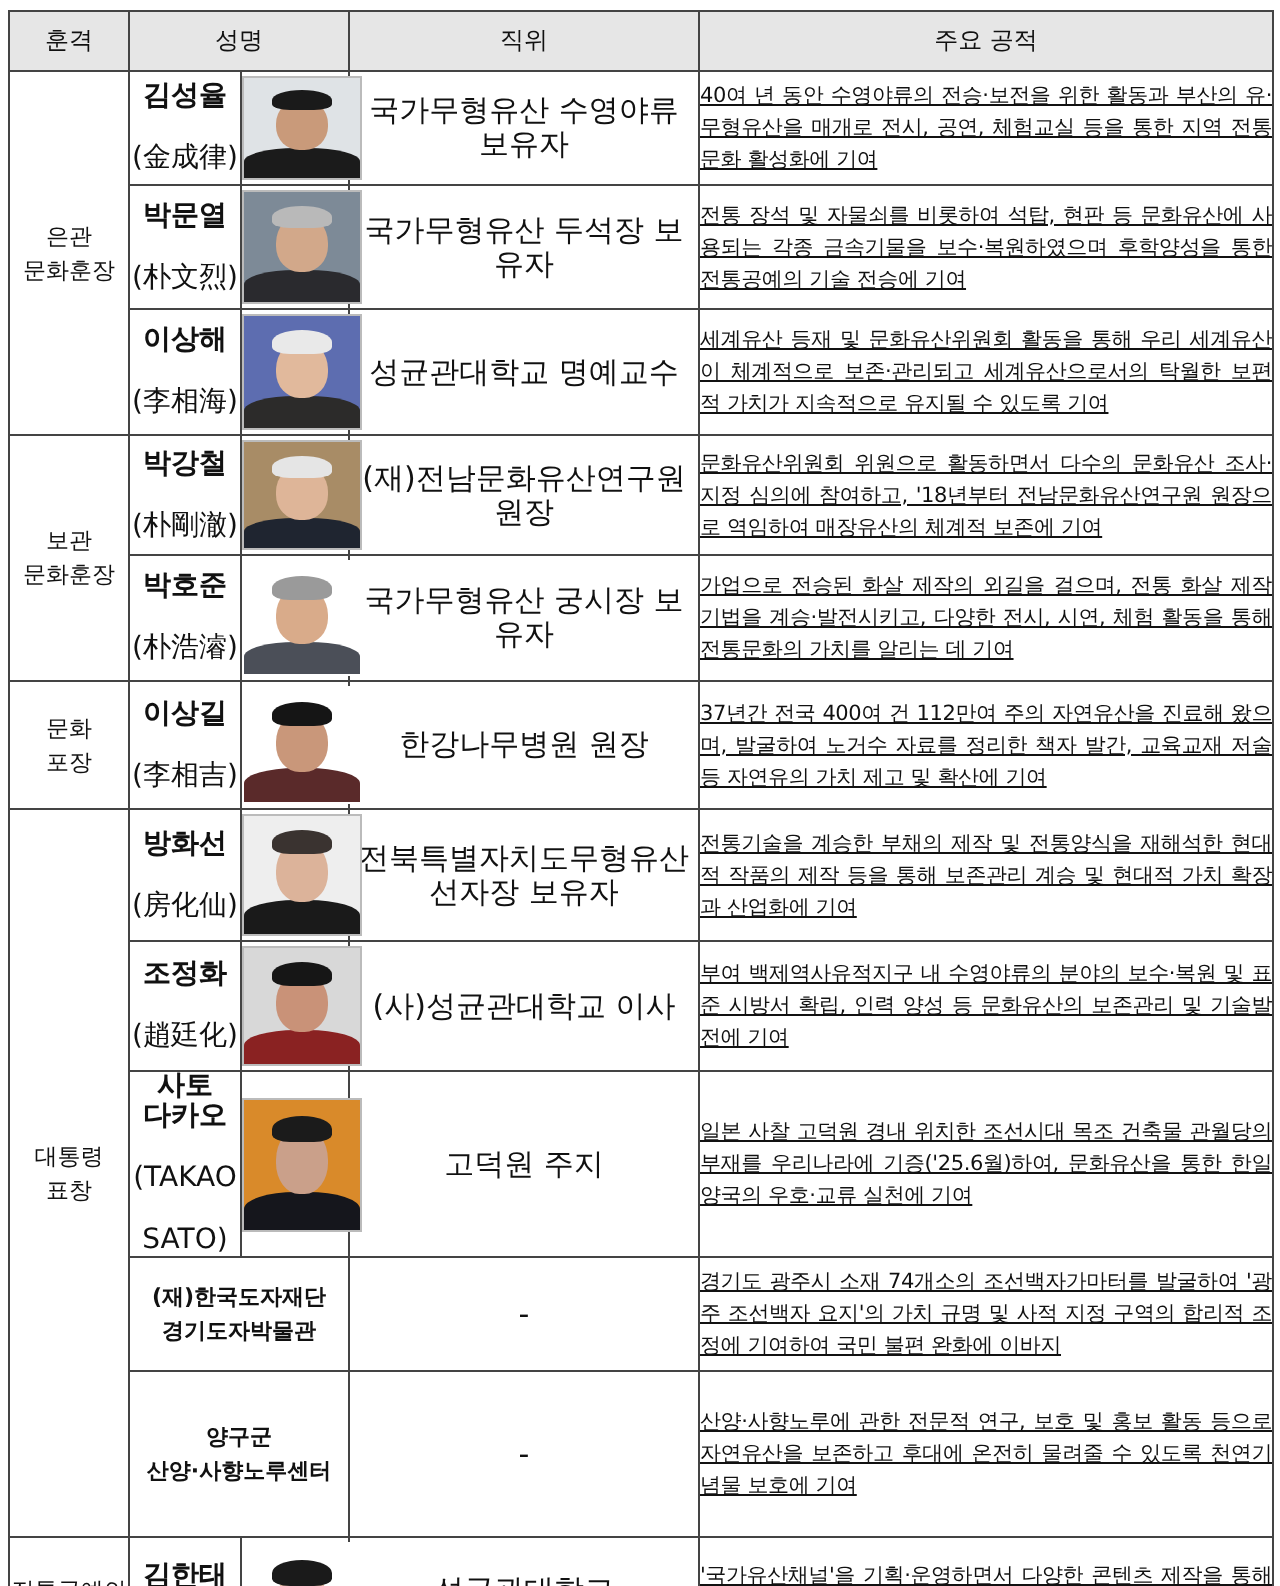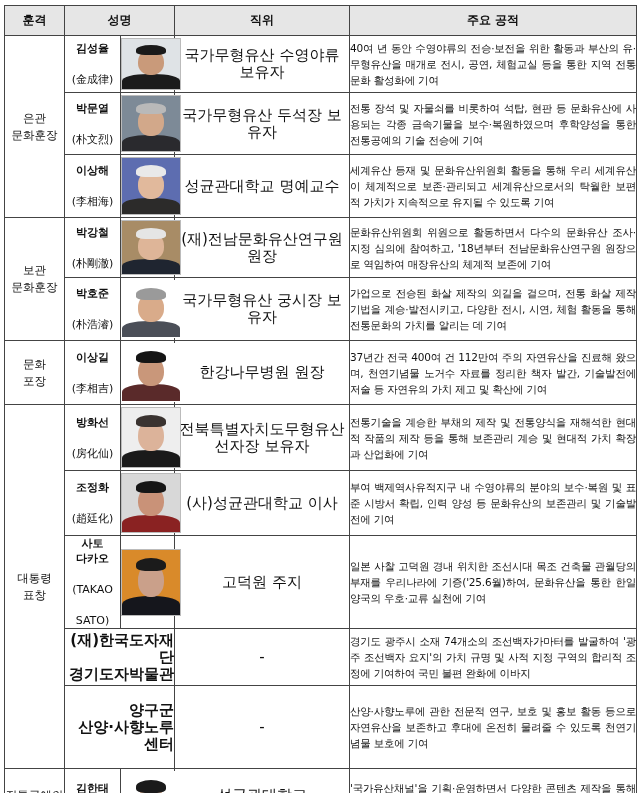--- a/index.html
+++ b/index.html
@@ -1,31 +1,31 @@
 <!DOCTYPE html>
 <html><head>
 <meta charset="utf-8">
 <style>
   html, body { margin:0; padding:0; background:#fff; }
   body { width:640px; height:793px; position:relative; font-family:"DejaVu Sans", sans-serif; color:#111; overflow:hidden; }
   table.awards { position:absolute; left:4px; top:5px; width:632px; border-collapse:collapse; table-layout:fixed; }
   table.awards td, table.awards th { border:1px solid #444; padding:0; vertical-align:middle; }
-  table.awards th { background:#e6e6e6; font-size:12px; font-weight:bold; height:29px; text-align:center; }
+  table.awards th { background:#e6e6e6; font-size:12px; font-weight:normal; height:29px; text-align:center; }
   .award { text-align:center; font-size:11.5px; line-height:17px; }
-  .name { text-align:center; font-size:11px; line-height:15px; }
+  .name { text-align:center; font-size:14px; line-height:15px; }
   .name .ko { font-weight:bold; display:block; }
   .name .hanja { display:block;margin-top:16px; }
-  .org { text-align:right; font-size:15px; font-weight:bold; line-height:17px; }
+  .org { text-align:center; font-size:11px; font-weight:bold; line-height:17px; }
   .photo-cell { text-align:center; }
   .photo { display:block; margin:2px auto; width:58px; border:1px solid #bbb; position:relative; overflow:hidden; }
   .photo .head { position:absolute; left:50%; transform:translateX(-50%); border-radius:50% 50% 45% 45%; }
   .photo .hair { position:absolute; left:50%; transform:translateX(-50%); border-radius:50% 50% 30% 30%; }
   .photo .body { position:absolute; left:0; right:0; bottom:0; border-radius:45% 45% 0 0; }
   .pos { text-align:center; font-size:15px; line-height:17px; padding:0 4px; }
-  .desc { font-size:10.5px; line-height:16px; padding:1px 3px; text-align:justify; letter-spacing:-0.2px; }
+  .desc { font-size:10.5px; line-height:16px; padding:1px 3px; text-align:justify; letter-spacing:-0.2px;text-decoration:underline; }
 </style>
 </head>
 <body>
 
 <table class="awards">
   <colgroup>
     <col style="width:60px">
       <col style="width:56px">
       <col style="width:54px">
       <col style="width:175px">
@@ -139,21 +139,21 @@
           <span class="hanja">(李相吉)</span>
         </td>
       <td class="photo-cell">
           <div class="photo" style="height: 57px; border-color: rgb(255, 255, 255); background: rgb(255, 255, 255);">
             <div class="body" style="height: 17px; background: rgb(90, 42, 42);"></div>
             <div class="head" style="width: 26px; height: 30px; top: 12px; background: rgb(201, 151, 122);"></div>
             <div class="hair" style="width: 30px; height: 12px; top: 7px; background: rgb(21, 21, 21);"></div>
           </div>
         </td>
       <td class="pos">한강나무병원 원장</td>
-      <td class="desc">37년간 전국 400여 건 112만여 주의 자연유산을 진료해 왔으며, 천연기념물 노거수 자료를 정리한 책자 발간, 기술발전에 저술 등 자연유의 가치 제고 및 확산에 기여</td>
+      <td class="desc">37년간 전국 400여 건 112만여 주의 자연유산을 진료해 왔으며, 발굴하여 노거수 자료를 정리한 책자 발간, 교육교재 저술 등 자연유의 가치 제고 및 확산에 기여</td>
     </tr>
 
     <tr style="height:65px">
       <td rowspan="5" class="award">
         <span>대통령</span><br>
         <span>표창</span>
       </td>
       <td class="name">
           <span class="ko">방화선</span>
           <span class="hanja">(房化仙)</span>

